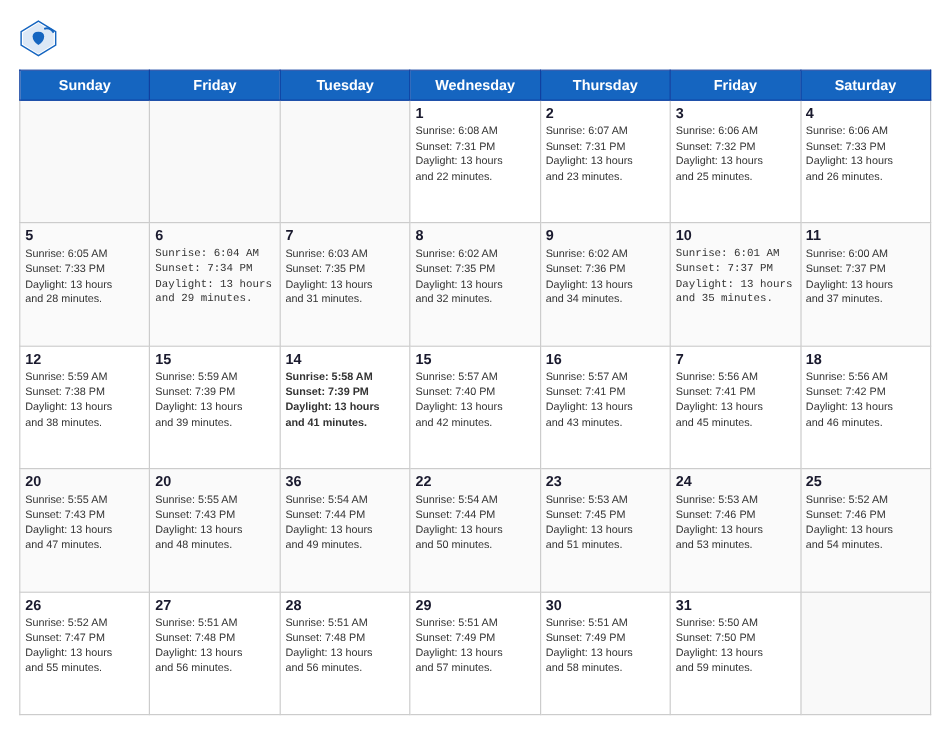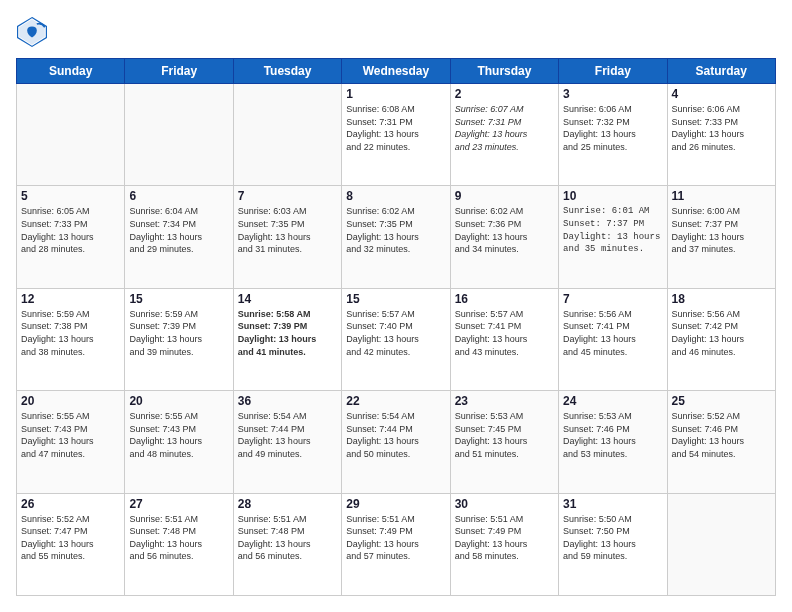--- a/index.html
+++ b/index.html
@@ -138,21 +138,21 @@
           <td class="empty"></td>
           <td>
             <span class="day-number">1</span>
             <div class="day-info" style="white-space: pre-line;">Sunrise: 6:08 AM
 Sunset: 7:31 PM
 Daylight: 13 hours
 and 22 minutes.</div>
           </td>
           <td>
             <span class="day-number">2</span>
-            <div class="day-info" style="white-space: pre-line; font-style: italic;">Sunrise: 6:07 AM
+            <div class="day-info" style="white-space: pre-line;">Sunrise: 6:07 AM
 Sunset: 7:31 PM
 Daylight: 13 hours
 and 23 minutes.</div>
           </td>
           <td>
             <span class="day-number">3</span>
             <div class="day-info" style="white-space: pre-line;">Sunrise: 6:06 AM
 Sunset: 7:32 PM
 Daylight: 13 hours
 and 25 minutes.</div>
@@ -168,21 +168,21 @@
         <tr>
           <td>
             <span class="day-number">5</span>
             <div class="day-info" style="white-space: pre-line;">Sunrise: 6:05 AM
 Sunset: 7:33 PM
 Daylight: 13 hours
 and 28 minutes.</div>
           </td>
           <td>
             <span class="day-number">6</span>
-            <div class="day-info" style="white-space: pre-line;">Sunrise: 6:04 AM
+            <div class="day-info" style="white-space: pre-line; font-family: Liberation Mono, monospace;">Sunrise: 6:04 AM
 Sunset: 7:34 PM
 Daylight: 13 hours
 and 29 minutes.</div>
           </td>
           <td>
             <span class="day-number">7</span>
             <div class="day-info" style="white-space: pre-line;">Sunrise: 6:03 AM
 Sunset: 7:35 PM
 Daylight: 13 hours
 and 31 minutes.</div>

